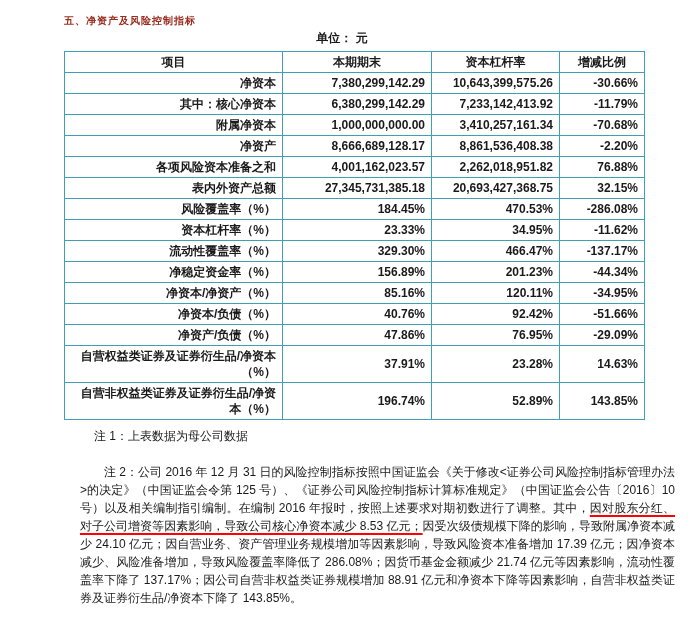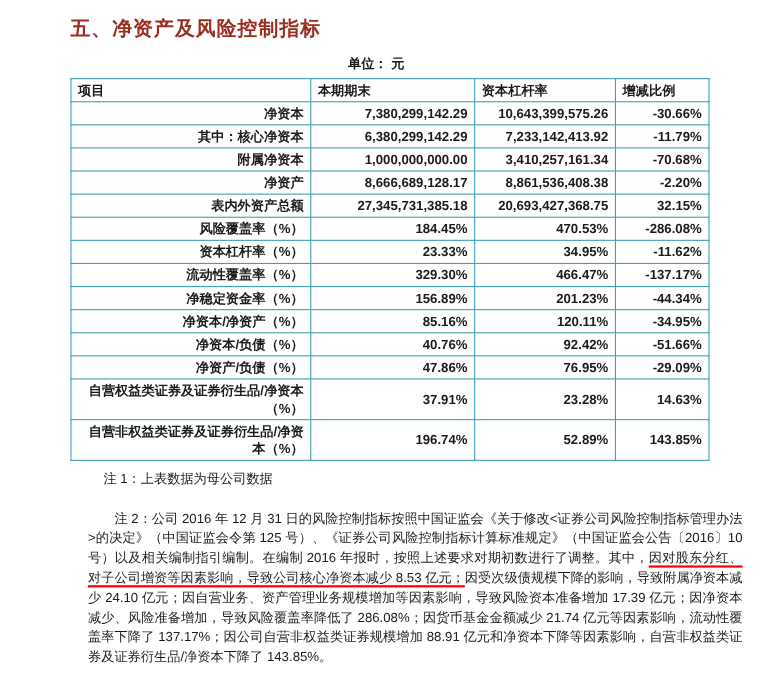--- a/index.html
+++ b/index.html
@@ -10,39 +10,39 @@
   }
   *{box-sizing:border-box;margin:0;padding:0;}
   html,body{background:#ffffff;}
   body{
     width:700px;height:635px;overflow:hidden;
     font-family:"Liberation Sans","DejaVu Sans",sans-serif;
     color:var(--text-color);
   }
   .page{width:700px;height:635px;padding:14px 35px 0 64px;}
   .section-title{
-    font-size:18px;font-weight:bold;color:var(--title-color);
-    letter-spacing:1px;margin-bottom:12px;
+    font-size:10px;font-weight:bold;color:var(--title-color);
+    letter-spacing:1px;margin-bottom:2px;
   }
   .unit-label{
     text-align:center;padding-right:45px;font-size:12px;font-weight:bold;
     margin-bottom:4px;
   }
   table.risk-table{
     border-collapse:collapse;width:580px;table-layout:fixed;
     font-size:12px;font-weight:bold;
   }
   table.risk-table th, table.risk-table td{
     border:1px solid var(--border-color);
     padding:2px 6px;
     height:21px;
     line-height:16px;
     vertical-align:middle;
   }
-  table.risk-table th{ text-align:left; }
+  table.risk-table th{ text-align:center; }
   col.c-item{width:218px;}
   col.c-end{width:149px;}
   col.c-begin{width:128px;}
   col.c-change{width:85px;}
   td.item{text-align:right;}
   td.item.indent{padding-left:56px;}
   td.val{text-align:right;}
   .notes{margin-top:7px;font-size:12px;}
   .note1{margin-left:30px;line-height:18px;margin-bottom:18px;}
   .note2{
@@ -97,20 +97,26 @@
           <td class="item indent">附属净资本</td>
           <td class="val">1,000,000,000.00</td>
           <td class="val">3,410,257,161.34</td>
           <td class="val">-70.68%</td>
         </tr>
         <tr>
           <td class="item">净资产</td>
           <td class="val">8,666,689,128.17</td>
           <td class="val">8,861,536,408.38</td>
           <td class="val">-2.20%</td>
+        </tr>
+        <tr>
+          <td class="item">各项风险资本准备之和</td>
+          <td class="val">4,001,162,023.57</td>
+          <td class="val">2,262,018,951.82</td>
+          <td class="val">76.88%</td>
         </tr>
         <tr>
           <td class="item">表内外资产总额</td>
           <td class="val">27,345,731,385.18</td>
           <td class="val">20,693,427,368.75</td>
           <td class="val">32.15%</td>
         </tr>
         <tr>
           <td class="item">风险覆盖率（%）</td>
           <td class="val">184.45%</td>

